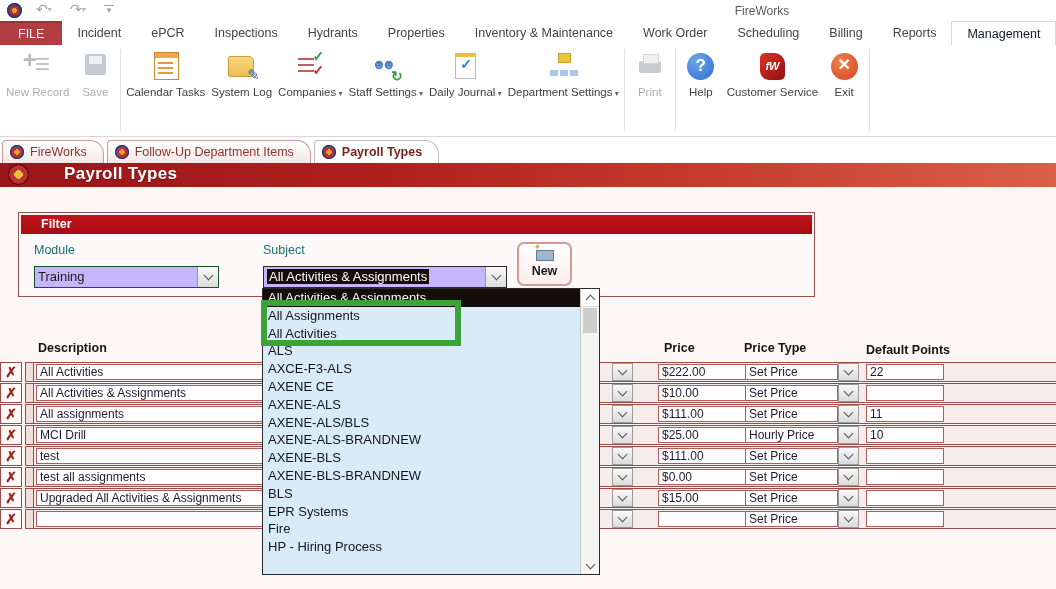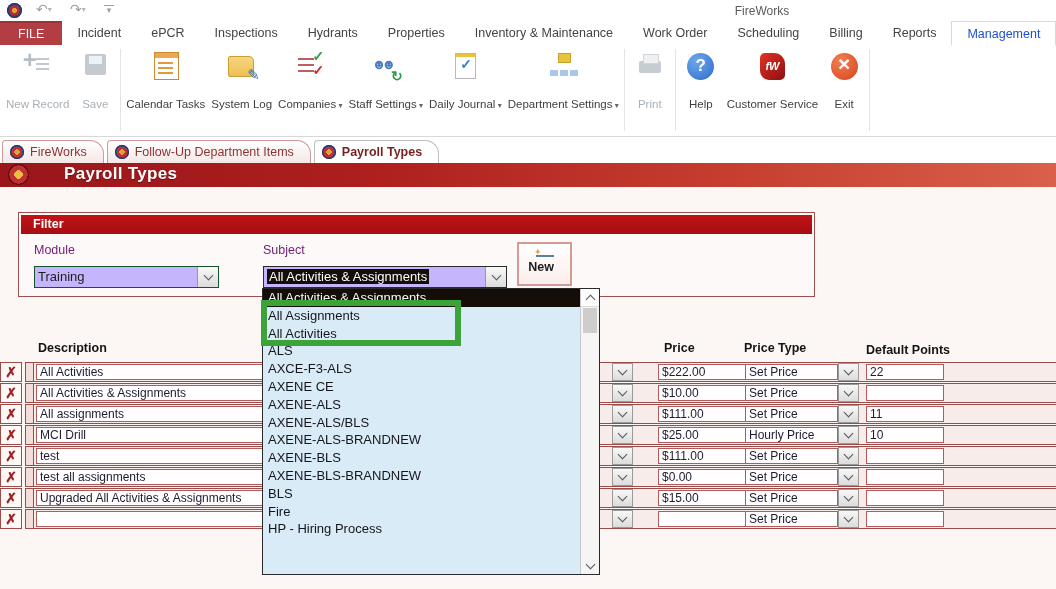--- a/index.html
+++ b/index.html
@@ -15,27 +15,27 @@
   .qbtn .qc{font-size:8px;color:#b3b8bc;vertical-align:2px}
   #q-undo{left:36px} #q-redo{left:70px}
   #q-custom{left:104px;top:5px;width:10px;border-top:1.5px solid #9aa0a5;font-size:9px;color:#9aa0a5;text-align:center;line-height:8px}
   #win-title{position:absolute;left:700px;top:4px;width:124px;text-align:center;font-size:12px;color:#5a5a5a}
 
   
   #tabrow{position:absolute;left:0;top:21px;width:1056px;height:24px;display:flex;align-items:stretch;
           border-bottom:1px solid #e2e2e2;background:#fff}
   .tab{display:flex;align-items:center;padding:0 15px;font-size:12.5px;color:#444;white-space:nowrap;cursor:default}
   .tab.file{background:#b23e44;color:#fff;padding:0 18px;border-top:2px solid #9c3136}
-  .tab.active{background:#fff;color:#1d4ed8;border:1px solid #dadada;border-bottom:1px solid #fff;margin-bottom:-1px;z-index:2}
+  .tab.active{background:#fff;color:#0f172a;border:1px solid #dadada;border-bottom:1px solid #fff;margin-bottom:-1px;z-index:2}
 
   
   #ribbon{position:absolute;left:0;top:45px;width:1056px;height:92px;background:#fff;
           border-bottom:1px solid #d8d8d8;display:flex;align-items:flex-start;padding-left:3px;box-sizing:border-box}
   .rbtn{display:flex;flex-direction:column;align-items:center;padding:5px 3px 0 3px;min-width:40px;cursor:default}
-  .rbtn .lbl{font-size:11.5px;line-height:1.2;color:#3f3f3f;text-align:center;margin-top:16px;white-space:pre-line}
+  .rbtn .lbl{font-size:11.5px;line-height:1.2;color:#3f3f3f;text-align:center;margin-top:4px;white-space:pre-line}
   .rbtn.disabled .lbl{color:#a9b0b6}
   .mcaret{font-size:8px;color:#666}
   .rsep{width:1px;background:#e3e3e3;height:82px;margin:4px 2px 0 2px;flex:none}
 
   
   .ic{display:block;width:34px;height:32px;position:relative;flex:none}
   .ic::before,.ic::after{position:absolute}
   .ic-new-record-icon::before{content:"+";left:2px;top:-4px;font-size:24px;font-weight:700;color:#b6bec4}
   .ic-new-record-icon::after{content:"";right:6px;top:8px;width:13px;height:14px;
     background:repeating-linear-gradient(180deg,#c2c9ce 0 2px,transparent 2px 5px)}
@@ -97,36 +97,36 @@
   #banner .btitle{position:absolute;left:64px;top:1px;font-size:17px;font-weight:700;color:#fff;
     text-shadow:0 1px 1px rgba(0,0,0,.35);letter-spacing:.3px}
 
   
   #content-bg{position:absolute;left:0;top:187px;width:1056px;height:402px;background:#fcf6f4}
 
   
   #filter-panel{position:absolute;left:18px;top:212px;width:797px;height:85px;box-sizing:border-box;
     border:1px solid #9b5050;background:#fdf9f8;z-index:5}
   #filter-panel .fbar{position:absolute;left:2px;top:2px;right:2px;height:19px;line-height:19px;
-    background:linear-gradient(180deg,#c01318,#a50d12);color:#fff;font-weight:700;font-size:12.5px;padding-left:12px;box-sizing:border-box}
-  .flabel{position:absolute;top:30px;font-size:12.5px;color:#701a75}
+    background:linear-gradient(180deg,#c01318,#a50d12);color:#fff;font-weight:700;font-size:12.5px;padding-left:20px;box-sizing:border-box}
+  .flabel{position:absolute;top:30px;font-size:12.5px;color:#0f766e}
   #module-label{left:15px} #subject-label{left:244px}
   .combo{position:absolute;top:53px;height:22px;box-sizing:border-box;display:flex;background:#c4b5fd;border:1px solid #14532d}
   #module-combo{left:15px;width:185px}
   #subject-combo{left:244px;width:244px;border-color:#2a2a2a}
   .combo .ct{flex:1;font-size:13px;color:#1d1d1d;padding:2px 0 0 3px;white-space:nowrap;overflow:hidden}
   .combo .sel{background:#140d08;color:#fff;padding:0 2px}
   .cbtn{width:20px;flex:none;background:linear-gradient(#f8f8f8,#dcdcdc);border-left:1px solid #9a9a9a;
     display:flex;align-items:center;justify-content:center}
   .chev{display:inline-block;width:6px;height:6px;border-right:1.7px solid #555;border-bottom:1.7px solid #555}
   .chev.down{transform:rotate(45deg);margin-top:-3px}
   .chev.up{transform:rotate(-135deg);margin-top:3px}
-  #new-btn{position:absolute;left:498px;top:29px;width:55px;height:44px;border:2px solid #d49a93;border-radius:0;
-    background:linear-gradient(#fff,#faeeec);display:flex;flex-direction:column;align-items:flex-end;justify-content:center;
-    font-family:inherit;cursor:default;padding:16px}
+  #new-btn{position:absolute;left:498px;top:29px;width:55px;height:44px;border:2px solid #d49a93;border-radius:7px;
+    background:linear-gradient(#fff,#faeeec);display:flex;flex-direction:column;align-items:center;justify-content:center;
+    font-family:inherit;cursor:default;padding:0}
   #new-btn .nb-ic{width:16px;height:9px;background:#9fb6cc;border:1px solid #5d7e9e;position:relative;margin-bottom:3px}
   #new-btn .nb-ic::before{content:"\2726";position:absolute;top:-9px;left:-3px;font-size:9px;color:#e8a33c}
   #new-btn .nb-lbl{font-size:12.5px;font-weight:700;color:#1c1c1c}
 
   
   .th{position:absolute;font-size:12.5px;font-weight:700;color:#141414;top:341px}
   #th-desc{left:38px} #th-price{left:664px} #th-ptype{left:744px} #th-points{left:866px;top:343px}
 
   
   .trow{position:absolute;left:0;width:1058px;height:20px}
@@ -447,20 +447,21 @@
         <div class="dd-item">All Activities</div>
         <div class="dd-item">ALS</div>
         <div class="dd-item">AXCE-F3-ALS</div>
         <div class="dd-item">AXENE CE</div>
         <div class="dd-item">AXENE-ALS</div>
         <div class="dd-item">AXENE-ALS/BLS</div>
         <div class="dd-item">AXENE-ALS-BRANDNEW</div>
         <div class="dd-item">AXENE-BLS</div>
         <div class="dd-item">AXENE-BLS-BRANDNEW</div>
         <div class="dd-item">BLS</div>
+        <div class="dd-item">EPR Systems</div>
         <div class="dd-item">Fire</div>
         <div class="dd-item">HP - Hiring Process</div>
       </div>
     <div id="dd-scroll">
       <div id="dd-up">
           <span class="chev up"></span>
         </div>
       <div id="dd-thumb"></div>
       <div id="dd-down">
           <span class="chev down"></span>

